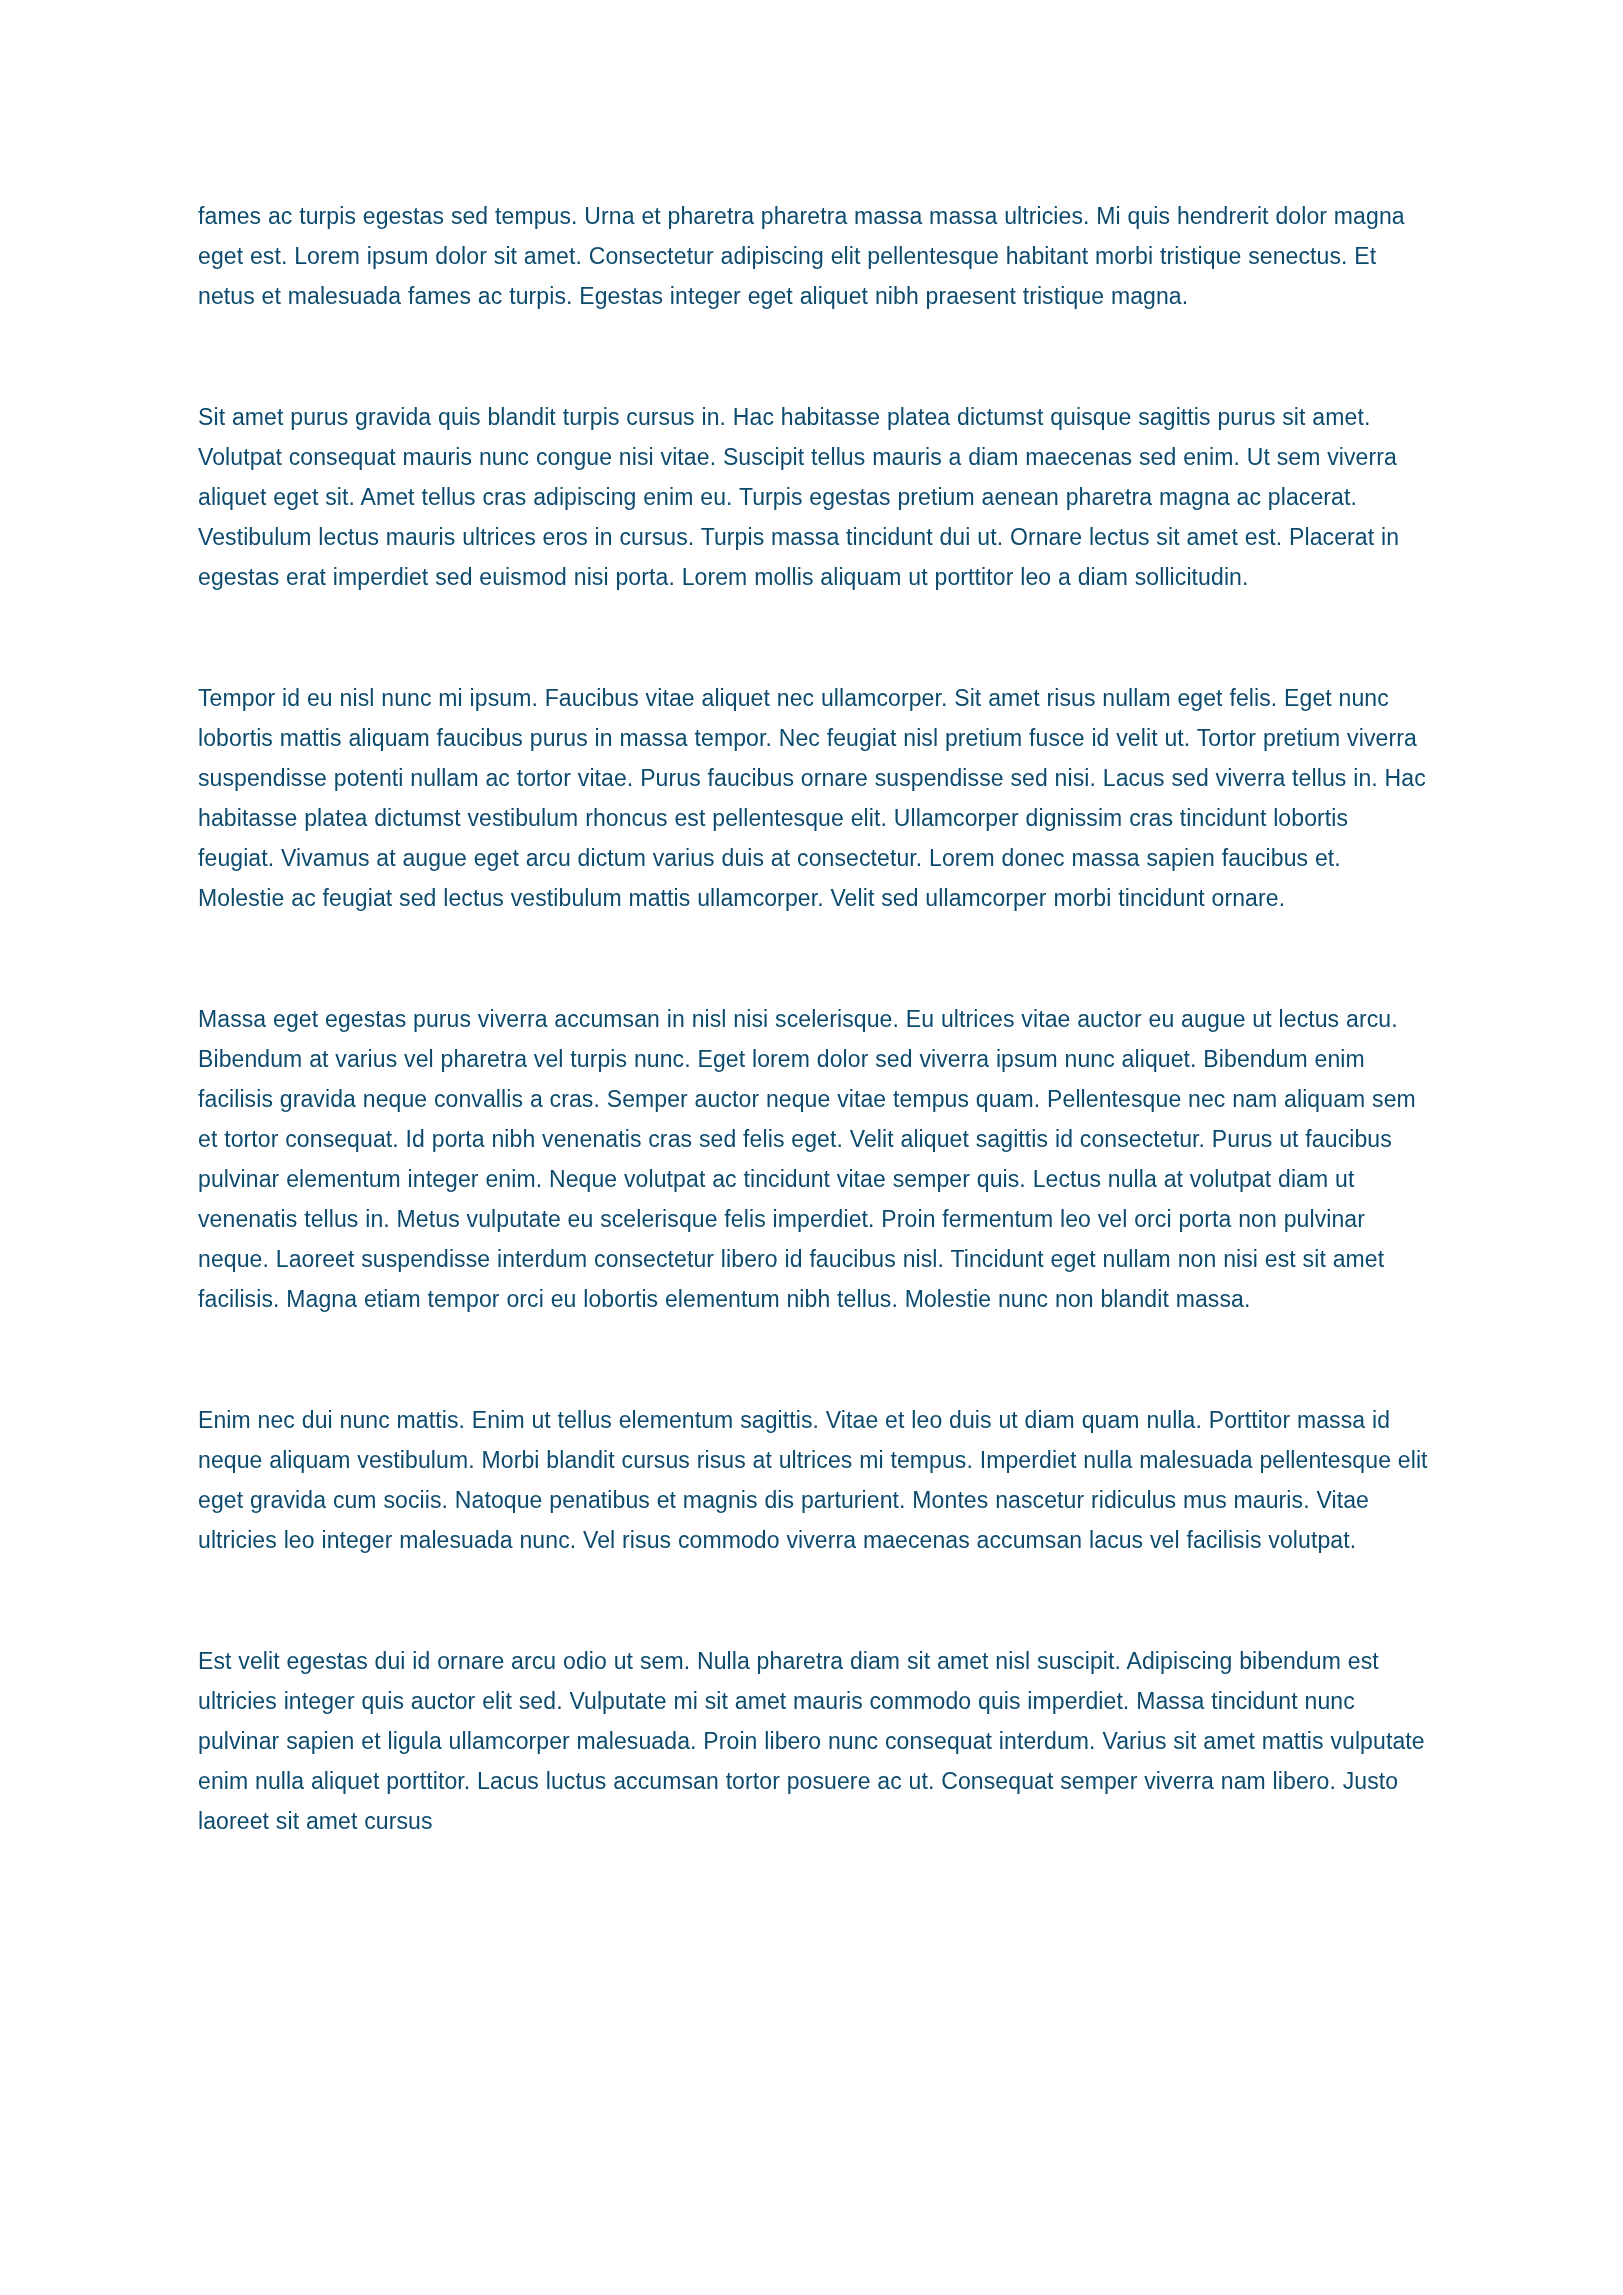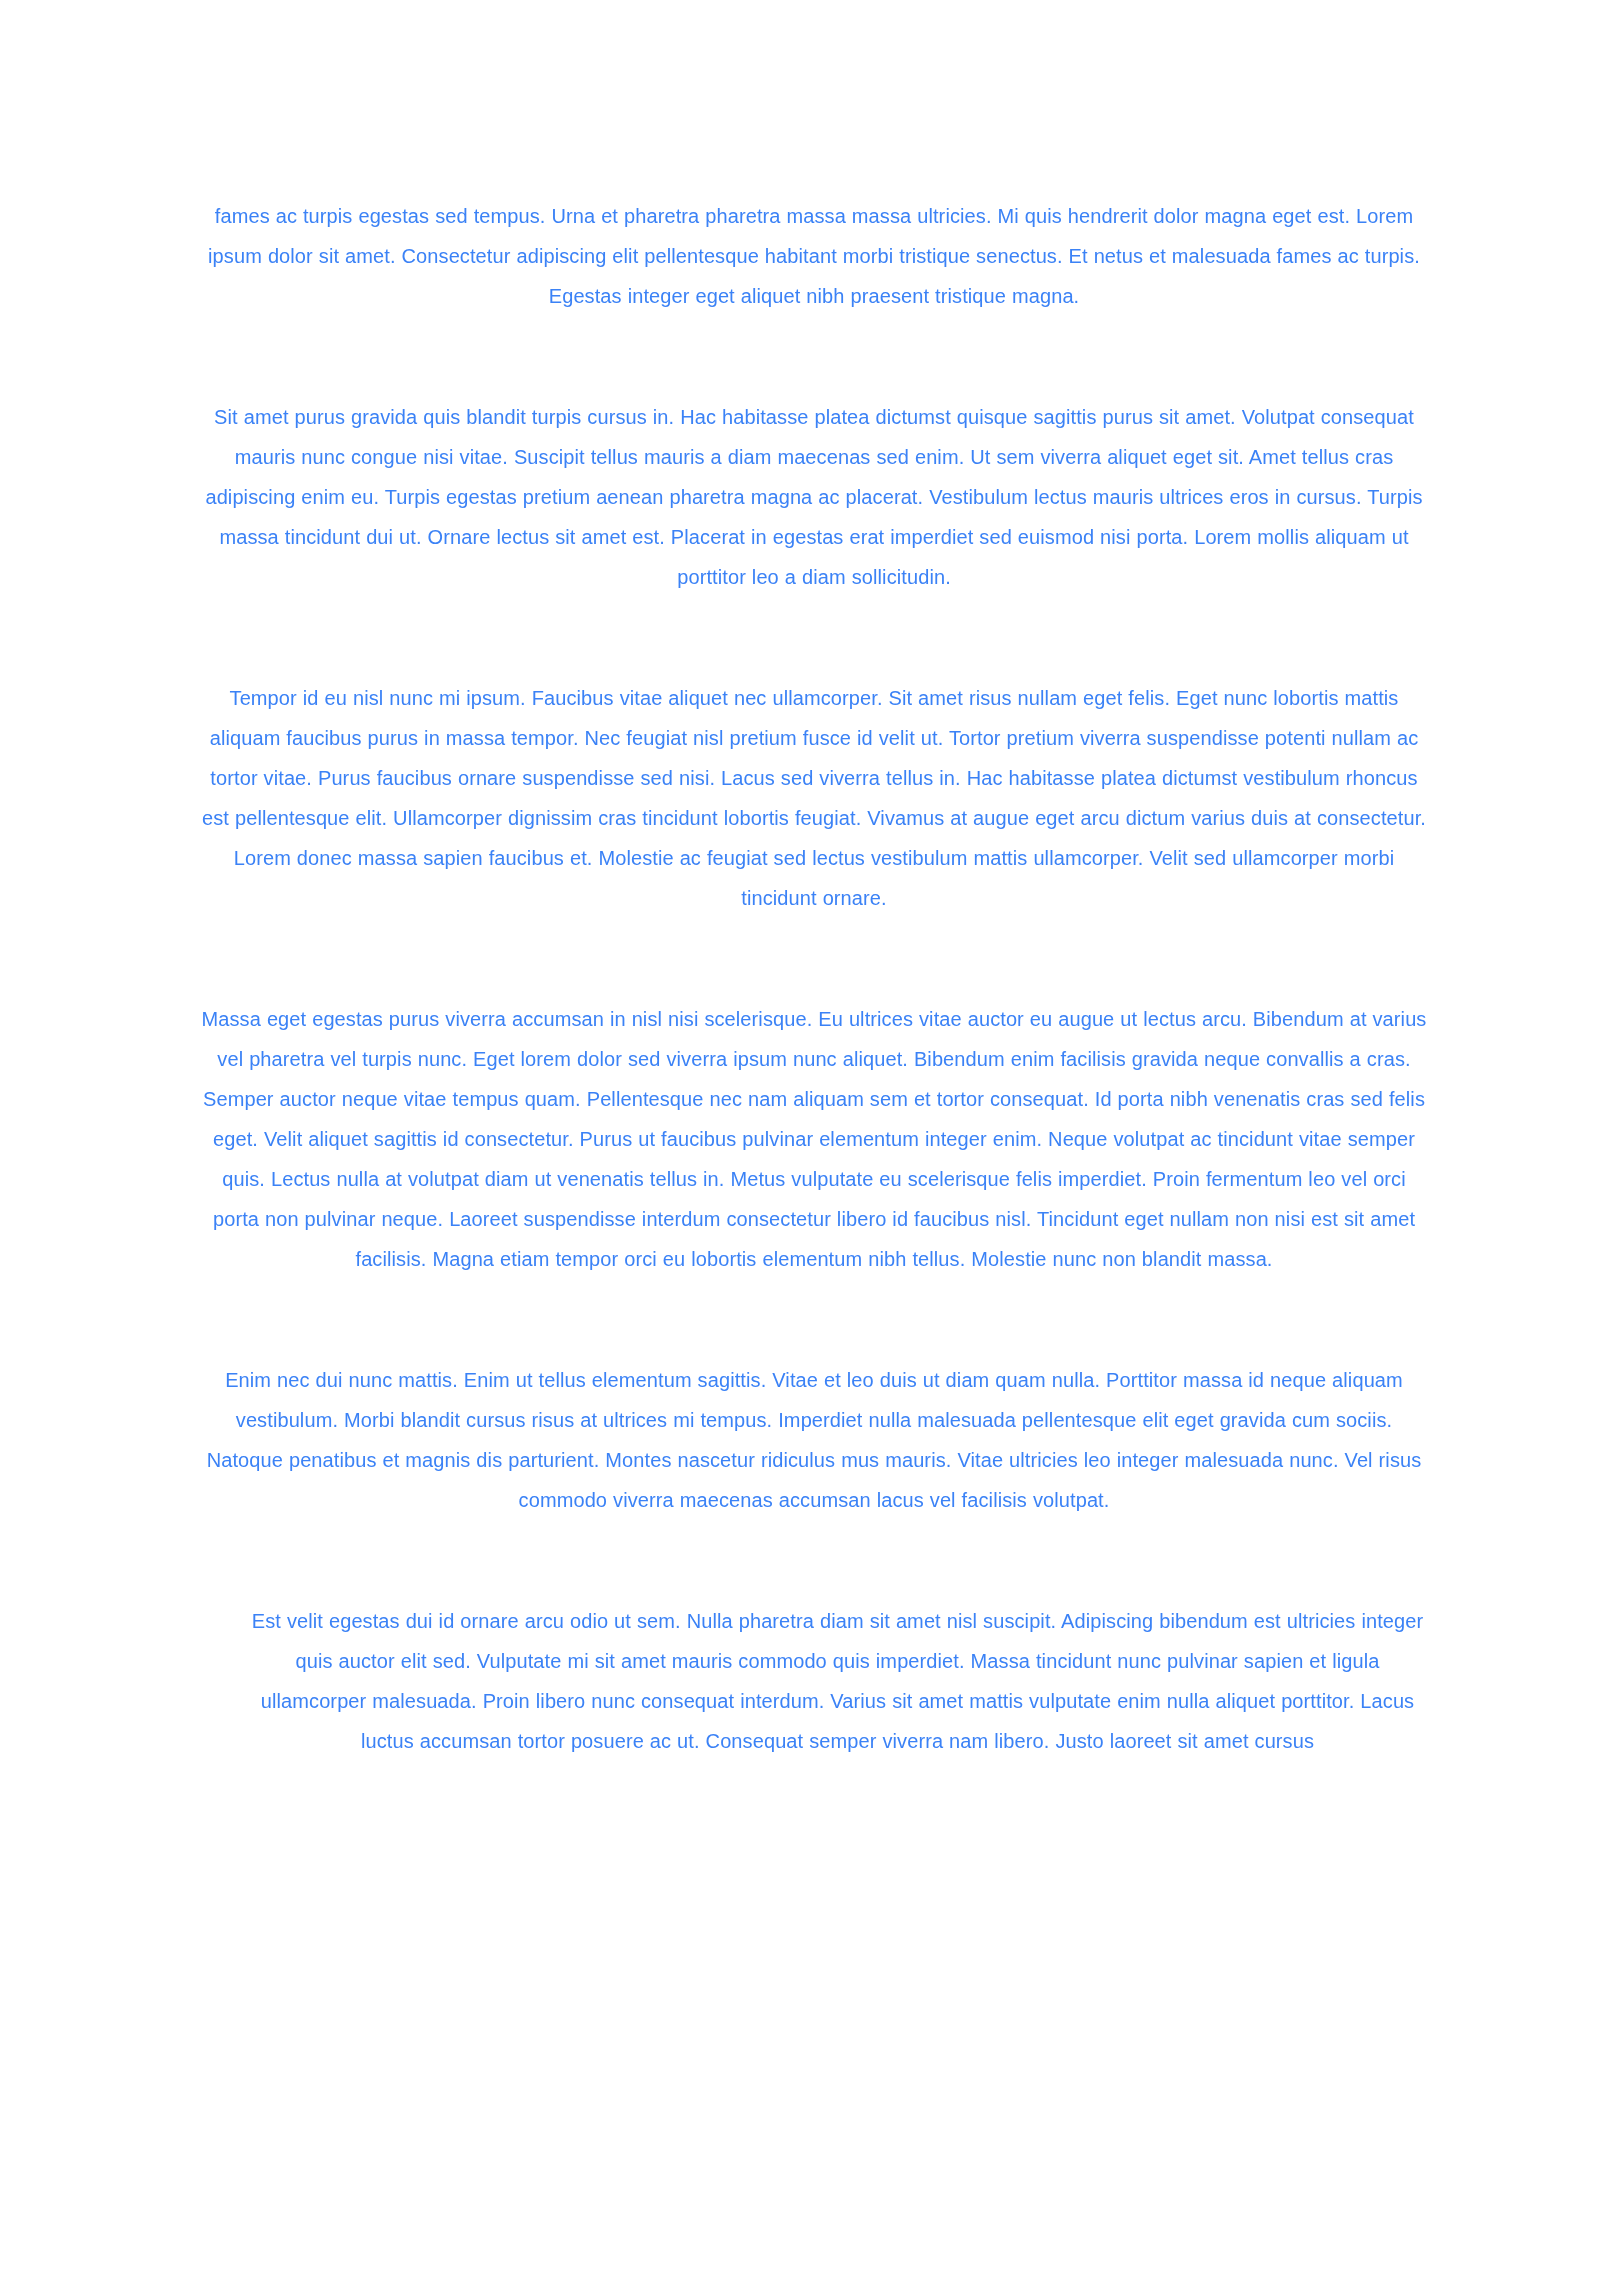--- a/index.html
+++ b/index.html
@@ -15,30 +15,29 @@
     box-sizing: border-box;
     padding: 196px 196px 0 198px;
     overflow: hidden;
     font-family: "Liberation Sans", sans-serif;
   }
   .doc-body {
     width: 1232px;
   }
   .doc-body p {
     margin: 0 0 81px 0;
-    font-size: 20px;
+    font-size: 23px;
     line-height: 40px;
-    color: #3b82f6;
-    text-align: center;
+    color: #0c4a6e;
+    text-align: left;
     letter-spacing: 0.1px;
     word-spacing: 0.3px;
   }
   .doc-body p:last-child {
     margin-bottom: 0;
-    margin-left: 47px;
   }
 </style>
 </head>
 <body>
 
 <div class="page">
   <div class="doc-body">
     <p>fames ac turpis egestas sed tempus. Urna et pharetra pharetra massa massa ultricies. Mi quis hendrerit dolor magna eget est. Lorem ipsum dolor sit amet. Consectetur adipiscing elit pellentesque habitant morbi tristique senectus. Et netus et malesuada fames ac turpis. Egestas integer eget aliquet nibh praesent tristique magna.</p>
     <p>Sit amet purus gravida quis blandit turpis cursus in. Hac habitasse platea dictumst quisque sagittis purus sit amet. Volutpat consequat mauris nunc congue nisi vitae. Suscipit tellus mauris a diam maecenas sed enim. Ut sem viverra aliquet eget sit. Amet tellus cras adipiscing enim eu. Turpis egestas pretium aenean pharetra magna ac placerat. Vestibulum lectus mauris ultrices eros in cursus. Turpis massa tincidunt dui ut. Ornare lectus sit amet est. Placerat in egestas erat imperdiet sed euismod nisi porta. Lorem mollis aliquam ut porttitor leo a diam sollicitudin.</p>
     <p>Tempor id eu nisl nunc mi ipsum. Faucibus vitae aliquet nec ullamcorper. Sit amet risus nullam eget felis. Eget nunc lobortis mattis aliquam faucibus purus in massa tempor. Nec feugiat nisl pretium fusce id velit ut. Tortor pretium viverra suspendisse potenti nullam ac tortor vitae. Purus faucibus ornare suspendisse sed nisi. Lacus sed viverra tellus in. Hac habitasse platea dictumst vestibulum rhoncus est pellentesque elit. Ullamcorper dignissim cras tincidunt lobortis feugiat. Vivamus at augue eget arcu dictum varius duis at consectetur. Lorem donec massa sapien faucibus et. Molestie ac feugiat sed lectus vestibulum mattis ullamcorper. Velit sed ullamcorper morbi tincidunt ornare.</p>

